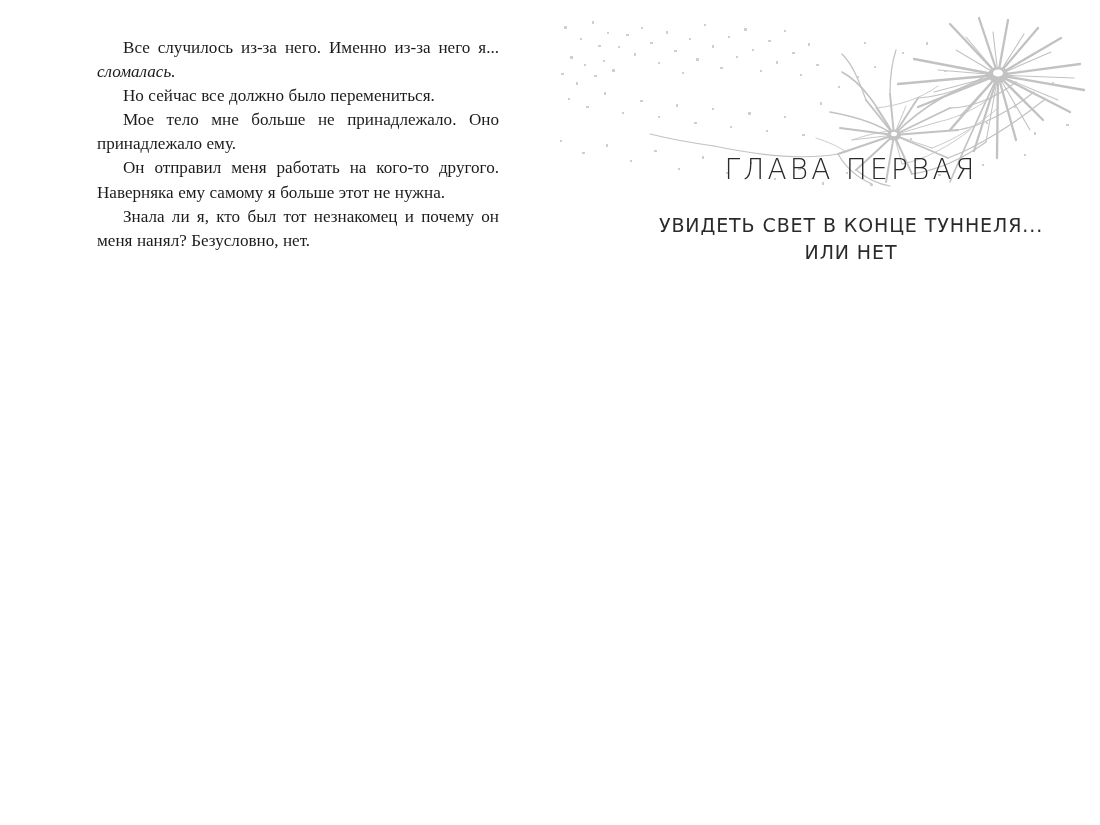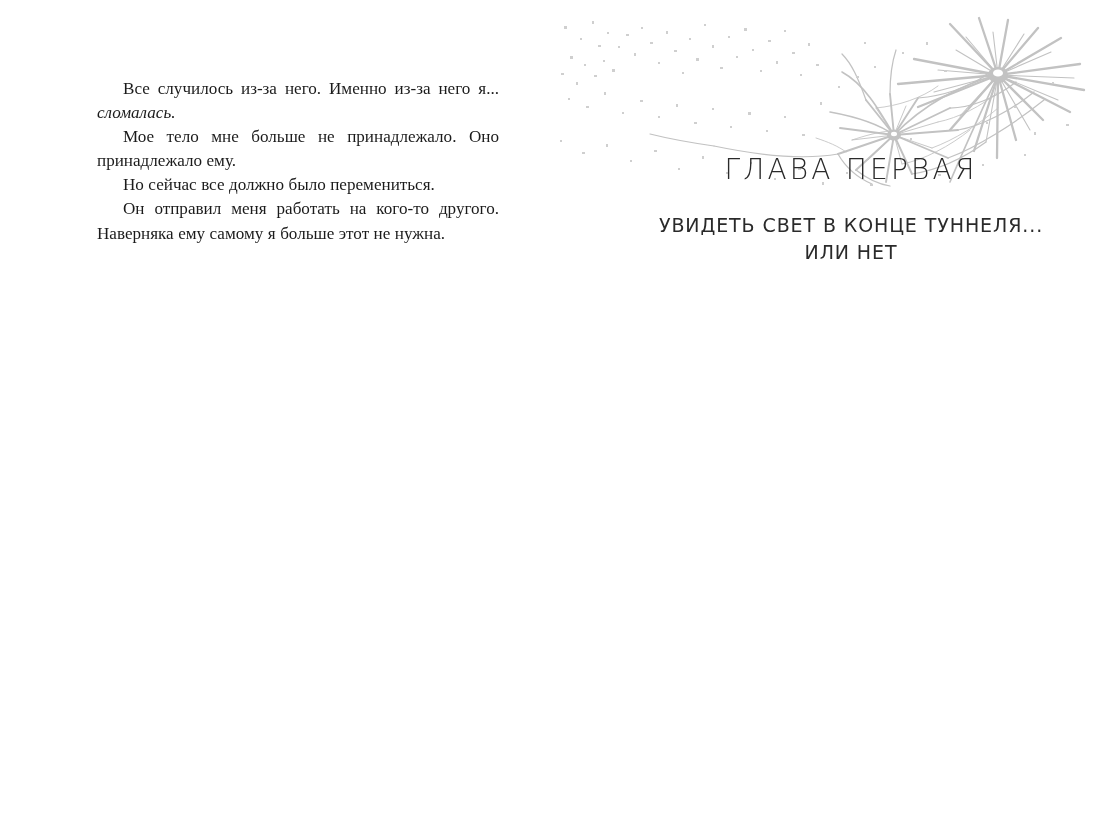--- a/index.html
+++ b/index.html
@@ -19,21 +19,21 @@
   .spread {
     position: absolute;
     inset: 0;
     display: block;
   }
 
   
   .page-left {
     position: absolute;
     left: 0; top: 0;
-    width: 550px; height: 592px; margin-top: 41px;
+    width: 550px; height: 592px;
   }
   .left-textblock {
     position: absolute;
     left: 97px;
     top: 36px;
     width: 402px;
   }
 
   
   .page-right {
@@ -105,23 +105,24 @@
   }
 </style>
 </head>
 <body>
 
 <div class="spread">
 
   <div class="page-left">
     <div class="left-textblock bodytext">
         <p>Все случилось из-за него. Именно из-за него я... <i>сломалась.</i></p>
+        <p>Но сейчас все должно было перемениться.</p>
         <p>Мое тело мне больше не принадлежало. Оно принадлежало ему.</p>
-        <p>Но сейчас все должно было перемениться.</p>
         <p>Он отправил меня работать на кого-то другого. Наверняка ему самому я больше этот не нужна.</p>
+        <p>Знала ли я, кто был тот незнакомец и почему он меня нанял? Безусловно, нет.</p>
       </div>
   </div>
 
   <div class="page-right">
 
     <div class="chapter-art">
       <svg viewBox="0 0 540 180" xmlns="http://www.w3.org/2000/svg">
         <g stroke="#c2c2c2" fill="none" stroke-linecap="round">
 
           <g stroke-width="2.3">

